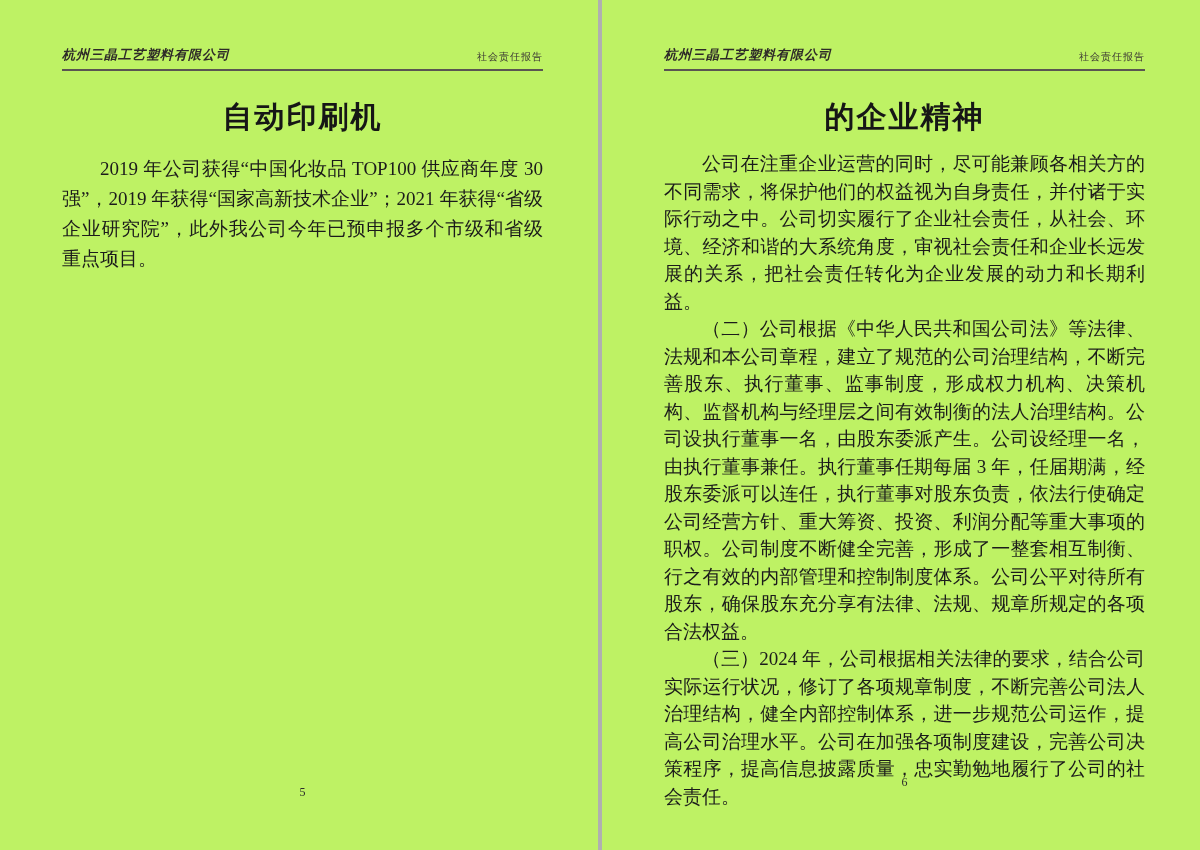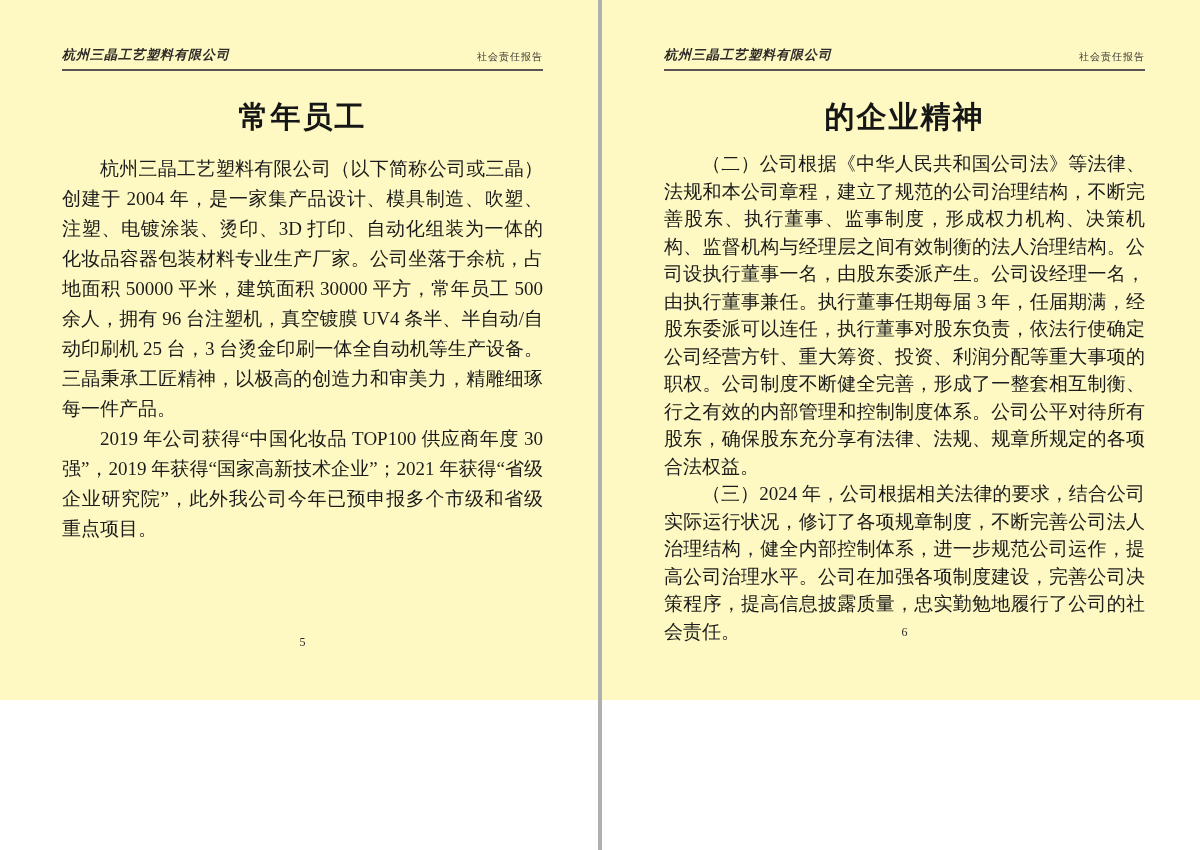--- a/index.html
+++ b/index.html
@@ -12,22 +12,22 @@
     overflow: hidden;
   }
   .spread {
     display: flex;
     width: 1200px;
     height: 850px;
   }
   .page {
     position: relative;
     width: 598px;
-    height: 700px;
-    background: #fef9c3;
+    height: 850px;
+    background: #bef264;
     box-sizing: border-box;
   }
   .page-divider {
     width: 4px;
     height: 850px;
     background: #b0b0b0;
     flex: 0 0 auto;
   }
   .page-inner {
     padding: 46px 55px 0 62px;
@@ -93,39 +93,39 @@
 <body>
 
 <div class="spread">
 
   <div class="page">
     <div class="page-inner">
       <div class="page-header">
         <span class="header-company">杭州三晶工艺塑料有限公司</span>
         <span class="header-report">社会责任报告</span>
       </div>
-      <h1 class="page-title">常年员工</h1>
+      <h1 class="page-title">自动印刷机</h1>
       <div class="body-text body-left">
-        <p>杭州三晶工艺塑料有限公司（以下简称公司或三晶）创建于 2004 年，是一家集产品设计、模具制造、吹塑、注塑、电镀涂装、烫印、3D 打印、自动化组装为一体的化妆品容器包装材料专业生产厂家。公司坐落于余杭，占地面积 50000 平米，建筑面积 30000 平方，常年员工 500 余人，拥有 96 台注塑机，真空镀膜 UV4 条半、半自动/自动印刷机 25 台，3 台烫金印刷一体全自动机等生产设备。三晶秉承工匠精神，以极高的创造力和审美力，精雕细琢每一件产品。</p>
         <p>2019 年公司获得“中国化妆品 TOP100 供应商年度 30 强”，2019 年获得“国家高新技术企业”；2021 年获得“省级企业研究院”，此外我公司今年已预申报多个市级和省级重点项目。</p>
       </div>
     </div>
     <div class="page-number page-number-left">5</div>
   </div>
 
   <div class="page-divider"></div>
 
   <div class="page">
     <div class="page-inner">
       <div class="page-header">
         <span class="header-company">杭州三晶工艺塑料有限公司</span>
         <span class="header-report">社会责任报告</span>
       </div>
       <h1 class="page-title">的企业精神</h1>
       <div class="body-text body-right">
+        <p>公司在注重企业运营的同时，尽可能兼顾各相关方的不同需求，将保护他们的权益视为自身责任，并付诸于实际行动之中。公司切实履行了企业社会责任，从社会、环境、经济和谐的大系统角度，审视社会责任和企业长远发展的关系，把社会责任转化为企业发展的动力和长期利益。</p>
         <p>（二）公司根据《中华人民共和国公司法》等法律、法规和本公司章程，建立了规范的公司治理结构，不断完善股东、执行董事、监事制度，形成权力机构、决策机构、监督机构与经理层之间有效制衡的法人治理结构。公司设执行董事一名，由股东委派产生。公司设经理一名，由执行董事兼任。执行董事任期每届 3 年，任届期满，经股东委派可以连任，执行董事对股东负责，依法行使确定公司经营方针、重大筹资、投资、利润分配等重大事项的职权。公司制度不断健全完善，形成了一整套相互制衡、行之有效的内部管理和控制制度体系。公司公平对待所有股东，确保股东充分享有法律、法规、规章所规定的各项合法权益。</p>
         <p>（三）2024 年，公司根据相关法律的要求，结合公司实际运行状况，修订了各项规章制度，不断完善公司法人治理结构，健全内部控制体系，进一步规范公司运作，提高公司治理水平。公司在加强各项制度建设，完善公司决策程序，提高信息披露质量，忠实勤勉地履行了公司的社会责任。</p>
       </div>
     </div>
     <div class="page-number page-number-right">6</div>
   </div>
 
 </div>
 
 </body></html>

